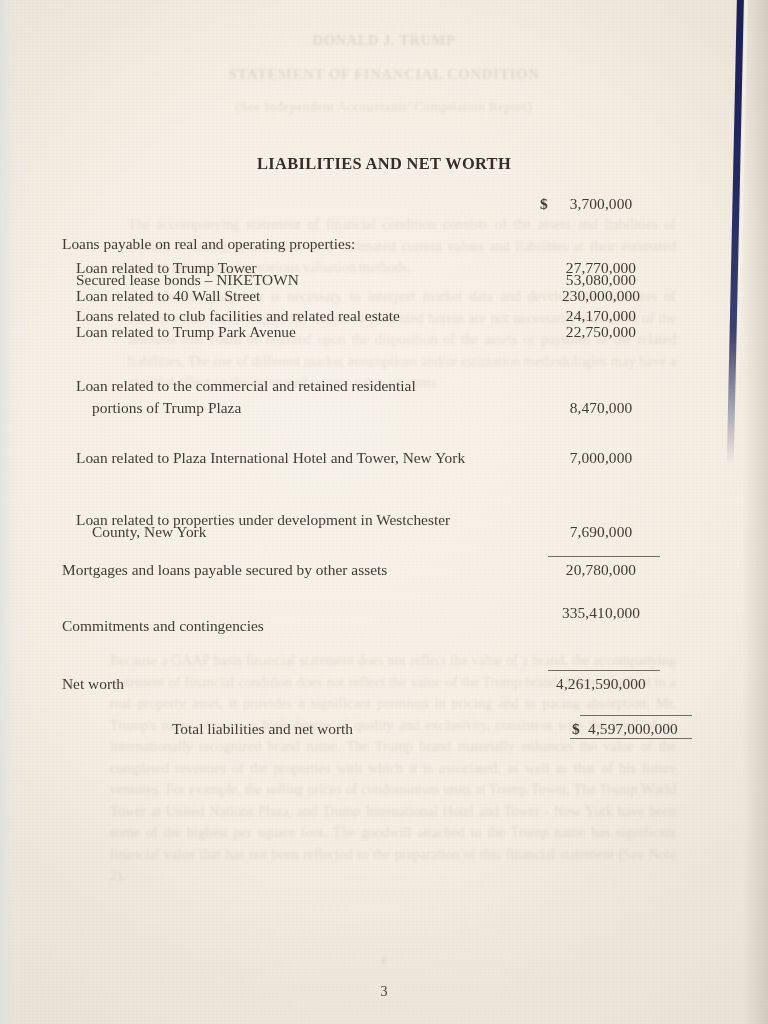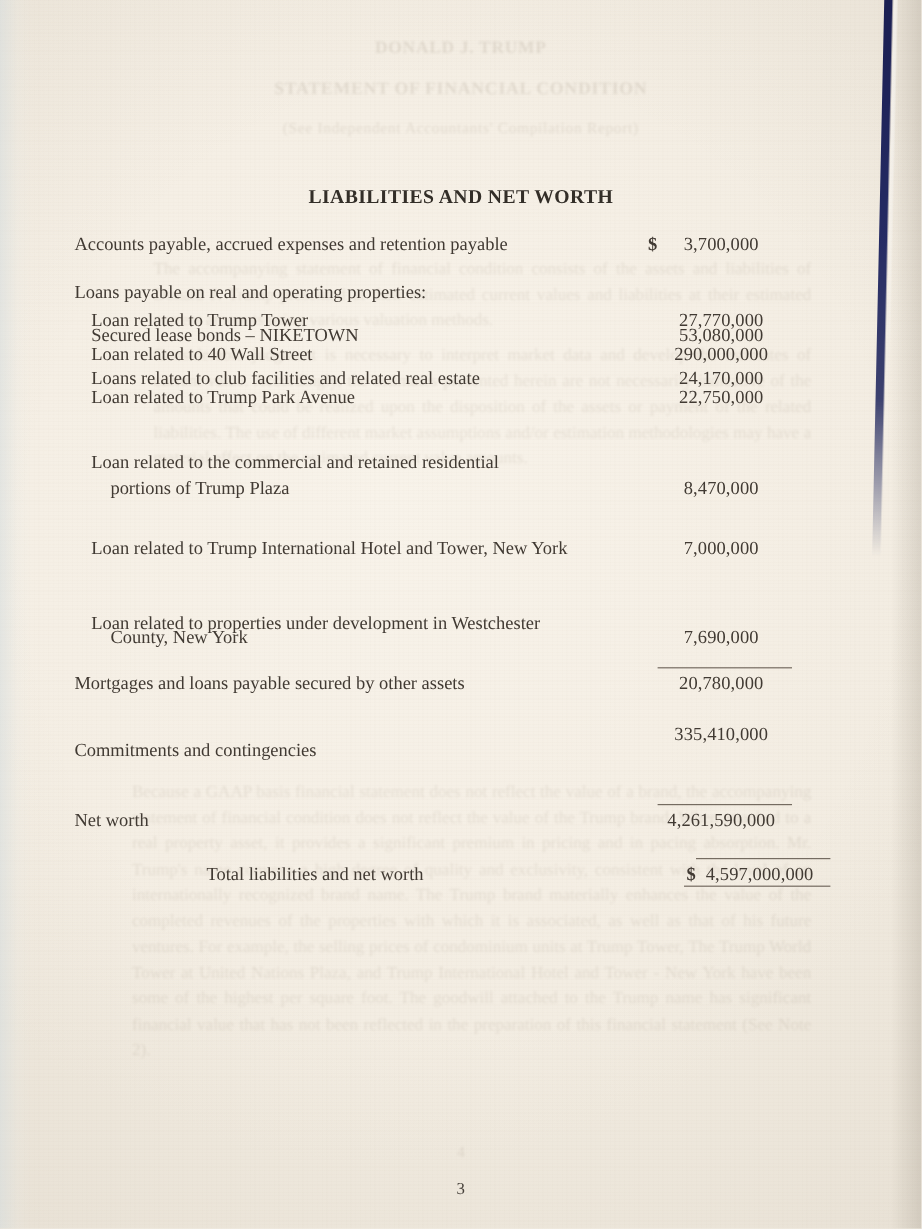--- a/index.html
+++ b/index.html
@@ -174,56 +174,55 @@
 
   <div class="vignette"></div>
   <div class="left-edge"></div>
 
   <div class="content">
 
     <div class="stmt-title">LIABILITIES AND NET WORTH</div>
 
     <div id="rows">
         <div class="row" style="top: 193px;">
-          <span class="label i0">Accounts payable, accrued expenses and retention payable</span>
           <span class="cur cur-col">$</span>
           <span class="amt col">3,700,000</span>
         </div>
         <div class="row" style="top: 233px;">
           <span class="label i0">Loans payable on real and operating properties:</span>
         </div>
         <div class="row" style="top: 257px;">
           <span class="label i1">Loan related to Trump Tower</span>
           <span class="amt col">27,770,000</span>
         </div>
         <div class="row" style="top: 269px;">
           <span class="label i1">Secured lease bonds – NIKETOWN</span>
           <span class="amt col">53,080,000</span>
         </div>
         <div class="row" style="top: 285px;">
           <span class="label i1">Loan related to 40 Wall Street</span>
-          <span class="amt col">290,000,000</span>
+          <span class="amt col">230,000,000</span>
         </div>
         <div class="row" style="top: 305px; padding-left: 20px;">
           <span class="label i1">Loans related to club facilities and related real estate</span>
           <span class="amt col">24,170,000</span>
         </div>
         <div class="row" style="top: 321px;">
           <span class="label i1">Loan related to Trump Park Avenue</span>
           <span class="amt col">22,750,000</span>
         </div>
         <div class="row" style="top: 375px;">
           <span class="label i1">Loan related to the commercial and retained residential</span>
         </div>
         <div class="row" style="top: 397px;">
           <span class="label i2">portions of Trump Plaza</span>
           <span class="amt col">8,470,000</span>
         </div>
         <div class="row" style="top: 447px;">
-          <span class="label i1">Loan related to Trump International Hotel and Tower, New York</span>
+          <span class="label i1">Loan related to Plaza International Hotel and Tower, New York</span>
           <span class="amt col">7,000,000</span>
         </div>
         <div class="row" style="top: 509px;">
           <span class="label i1">Loan related to properties under development in Westchester</span>
         </div>
         <div class="row" style="top: 521px;">
           <span class="label i2">County, New York</span>
           <span class="amt col">7,690,000</span>
         </div>
         <div class="row" style="top: 559px;">

